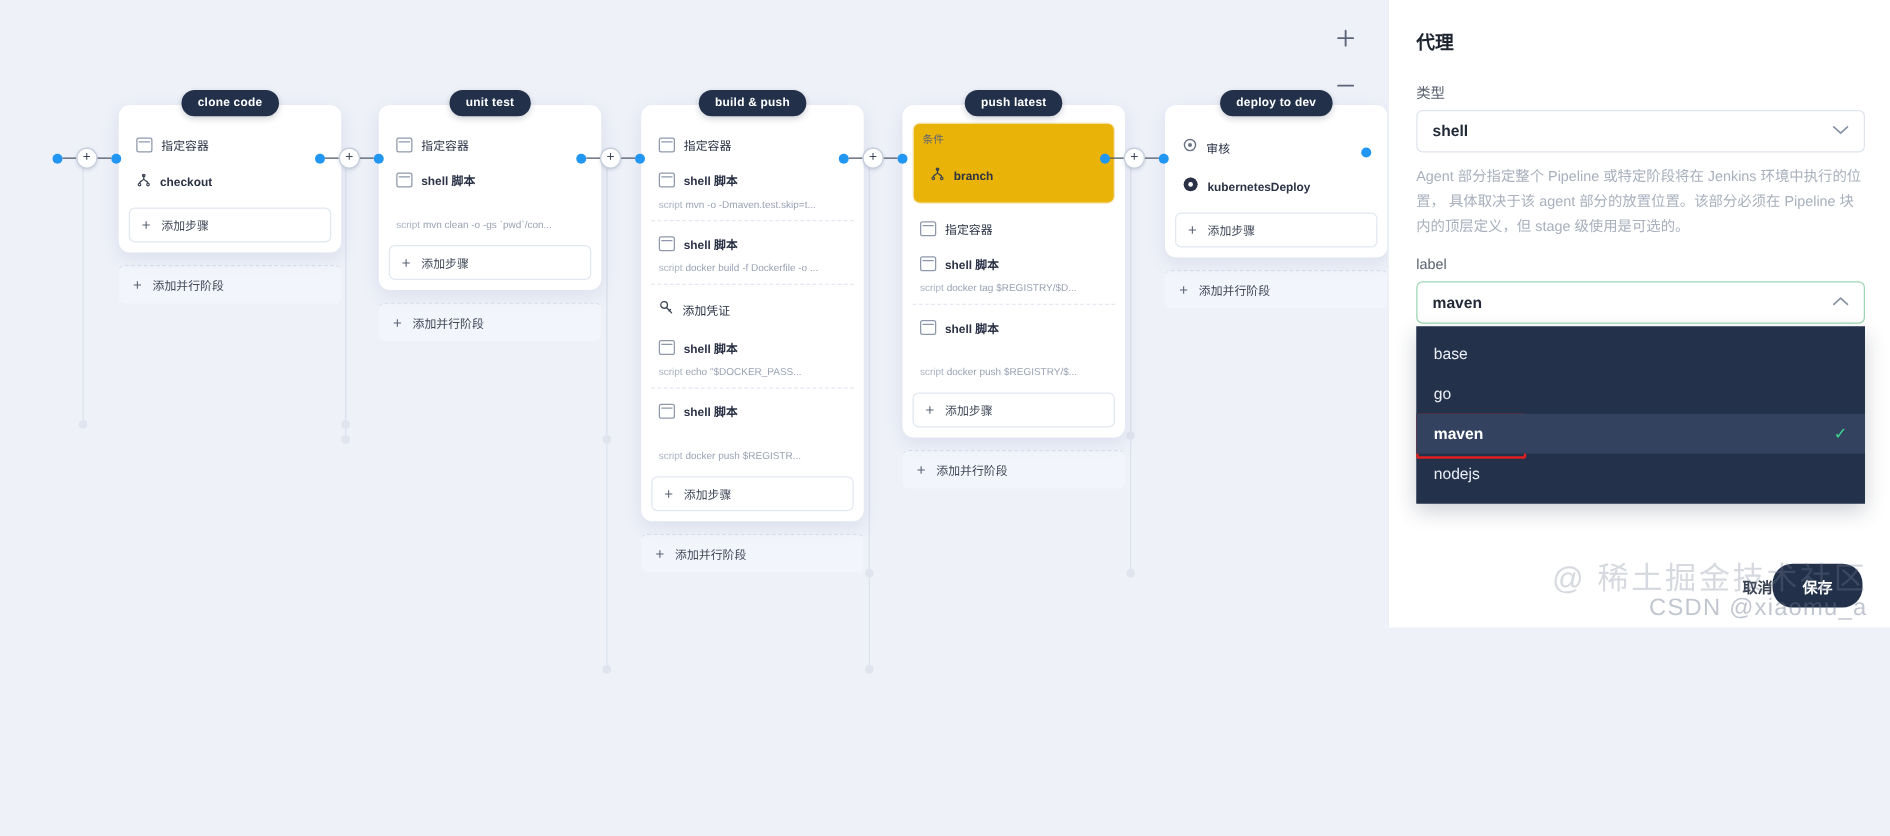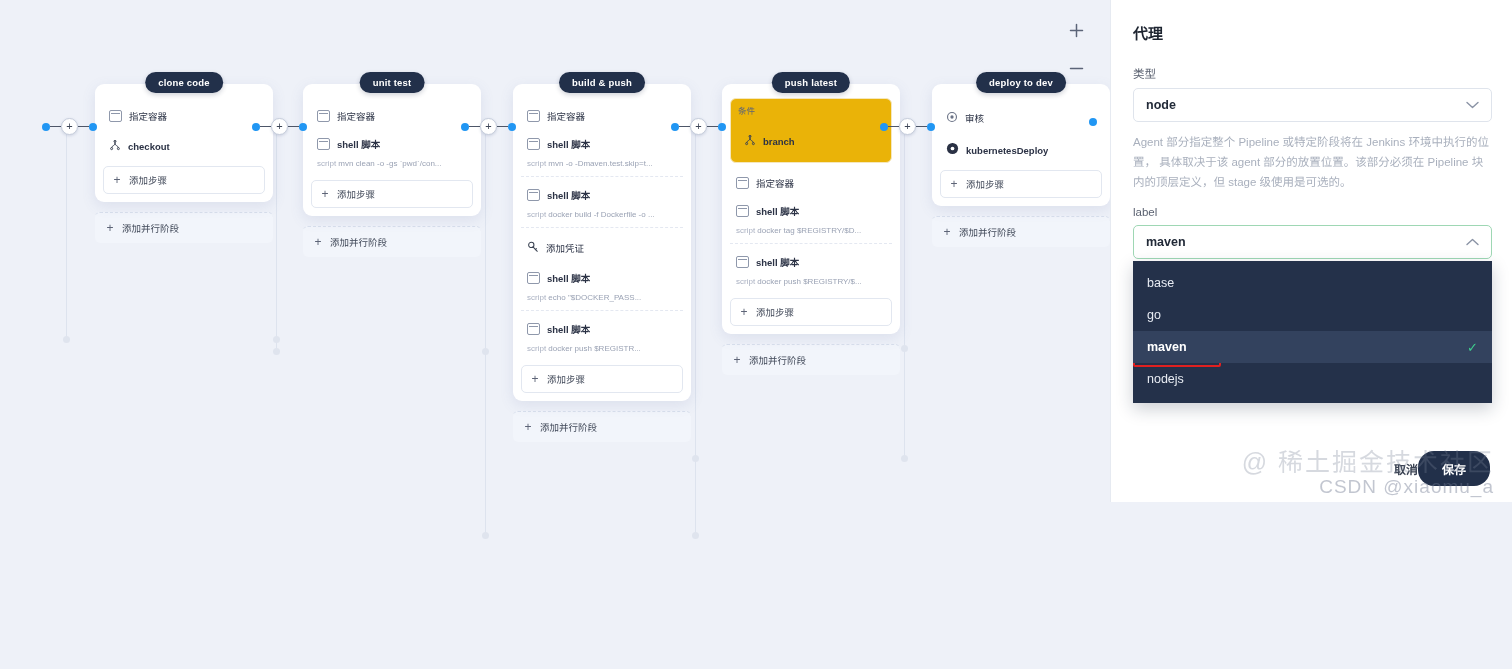--- a/index.html
+++ b/index.html
@@ -114,21 +114,21 @@
     font-size: 8px;
     color: #9aa2b4;
     padding: 1px 6px 8px 6px;
     white-space: nowrap;
     overflow: hidden;
     text-overflow: ellipsis;
     border-bottom: 1px dashed #e4e8f1;
     margin-bottom: 4px;
   }
   .script-line .k { color: #aab1c2; }
-  .script-line.last { border-bottom: none; }
+  .script-line.last { border-bottom: none; margin-top: 16px; }
 
   .icon-sq {
     width: 11px; height: 10px;
     border: 1.3px solid #8f98ab;
     border-radius: 2px;
     position: relative;
     flex: none;
   }
   .icon-sq::before {
     content: "";
@@ -579,21 +579,21 @@
 
     </div>
   </div>
 
   <div class="panel">
 
     <h1 class="panel-title">代理</h1>
 
     <div class="field-label">类型</div>
     <div class="select-box">
-      <span>node</span>
+      <span>shell</span>
       <span class="chev">
         <svg width="13" height="8" viewBox="0 0 13 8">
             <path d="M1 1.5 L6.5 6.5 L12 1.5" fill="none" stroke="#8a93a5" stroke-width="1.4" stroke-linecap="round" stroke-linejoin="round"></path>
           </svg>
       </span>
     </div>
 
     <div class="help-text">Agent 部分指定整个 Pipeline 或特定阶段将在 Jenkins 环境中执行的位置， 具体取决于该 agent 部分的放置位置。该部分必须在 Pipeline 块内的顶层定义，但 stage 级使用是可选的。</div>
 
     <div class="field-label">label</div>

